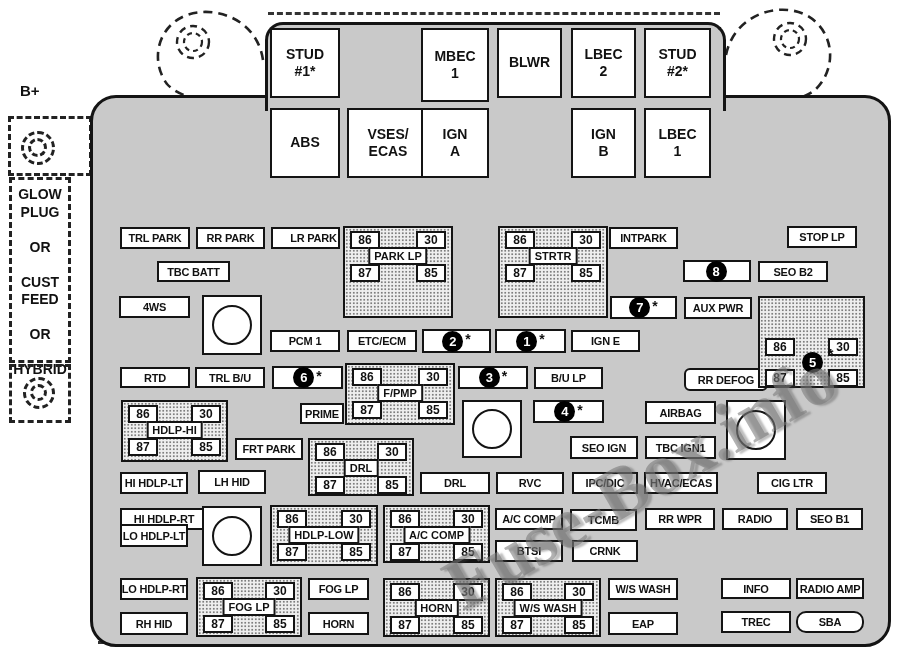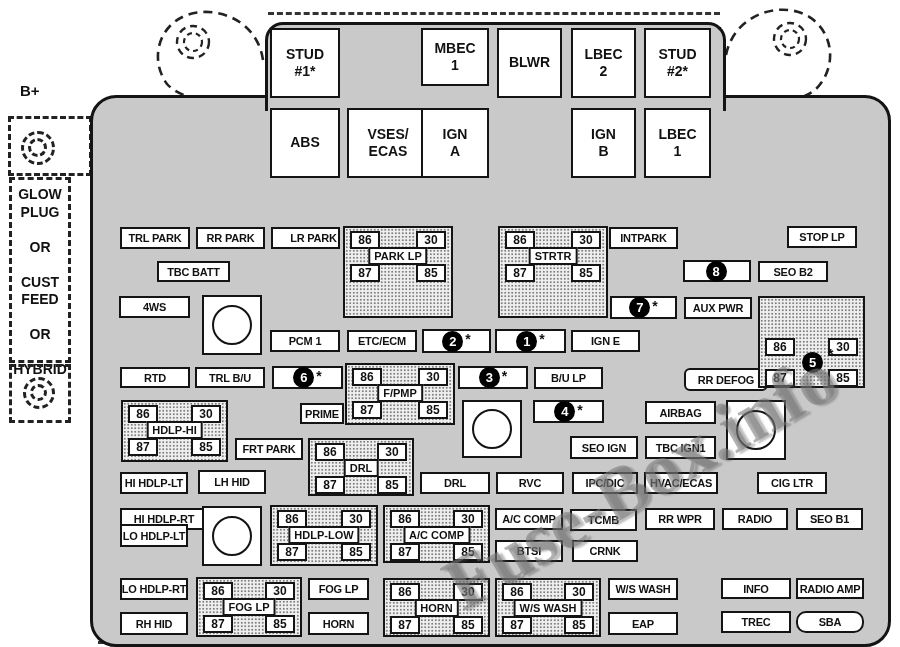--- a/index.html
+++ b/index.html
@@ -88,21 +88,21 @@
   <div class="dc" style="left:23px;top:377px;width:32px;height:32px;"></div>
   <div class="dc" style="left:30px;top:384px;width:17px;height:17px;"></div>
 
   <div id="body-main"></div>
   <div id="body-top"></div>
 
   <div class="bigf" style="left:270px;top:28px;width:70px;height:70px;">
     <span>STUD</span>
       <span>#1*</span>
     </div>
-  <div class="bigf" style="left:421px;top:28px;width:68px;height:58px;">
+  <div class="bigf" style="left:421px;top:28px;width:68px;height:74px;">
     <span>MBEC</span>
       <span>1</span>
     </div>
   <div class="bigf" style="left:497px;top:28px;width:65px;height:70px;">
     <span>BLWR</span>
       <span></span>
     </div>
   <div class="bigf" style="left:571px;top:28px;width:65px;height:70px;">
     <span>LBEC</span>
       <span>2</span>

